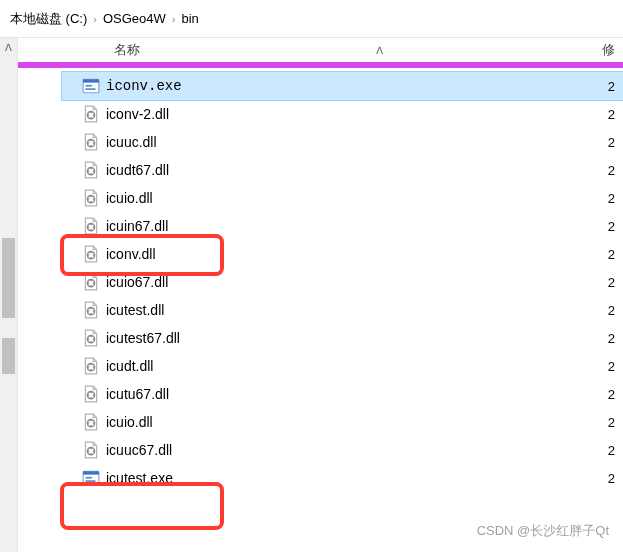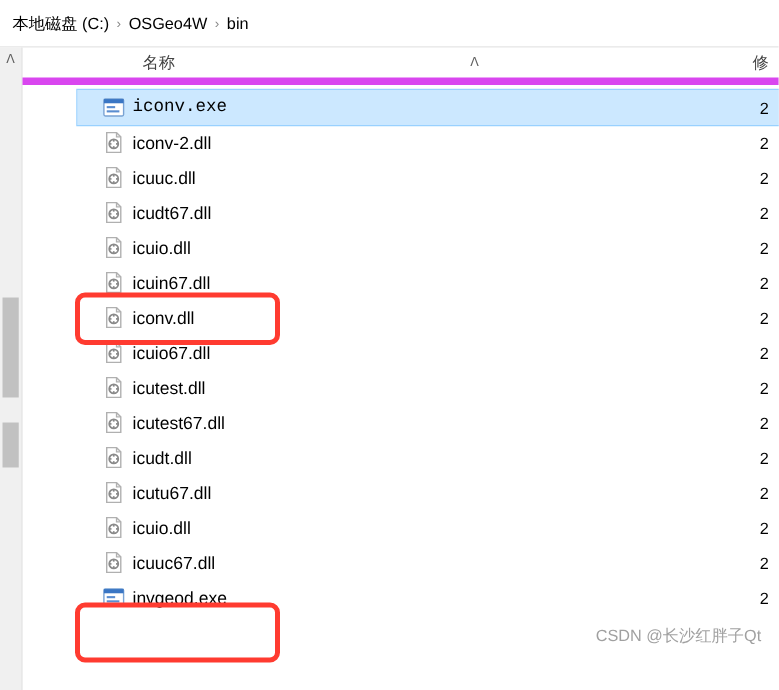--- a/index.html
+++ b/index.html
@@ -115,21 +115,21 @@
       border: 4px solid #ff3b30;
       border-radius: 8px;
       pointer-events: none;
       z-index: 10;
     }
     .hl1 { left: 42px; top: 196px; width: 164px; height: 42px; }
     .hl2 { left: 42px; top: 444px; width: 164px; height: 48px; }
     .watermark {
       position: absolute;
       right: 14px;
-      bottom: 34px;
+      bottom: 12px;
       font-size: 13px;
       color: rgba(120,120,120,0.7);
       pointer-events: none;
       z-index: 20;
     }
   </style>
 </head>
 <body>
 
 <div class="breadcrumb">
@@ -334,21 +334,21 @@
           <span class="file-name">icuuc67.dll</span>
           <span class="file-date">2</span>
         </div>
         <div class="file-row">
           <span class="file-icon"><svg viewBox="0 0 16 16" width="18" height="18">
               <rect x="1" y="2" width="14" height="12" rx="1" fill="#fff" stroke="#7aa3d4"></rect>
               <rect x="1" y="2" width="14" height="3" fill="#3a76c4"></rect>
               <rect x="3" y="7" width="6" height="1.5" fill="#5a8dd0"></rect>
               <rect x="3" y="10" width="9" height="1.5" fill="#5a8dd0"></rect>
             </svg></span>
-          <span class="file-name">invgeod.exe</span>
+          <span class="file-name">icutest.exe</span>
           <span class="file-date">2</span>
         </div>
       </div>
 
     <div class="highlight hl1"></div>
     <div class="highlight hl2"></div>
   </div>
 </div>
 
 <div class="watermark">CSDN @长沙红胖子Qt</div>

